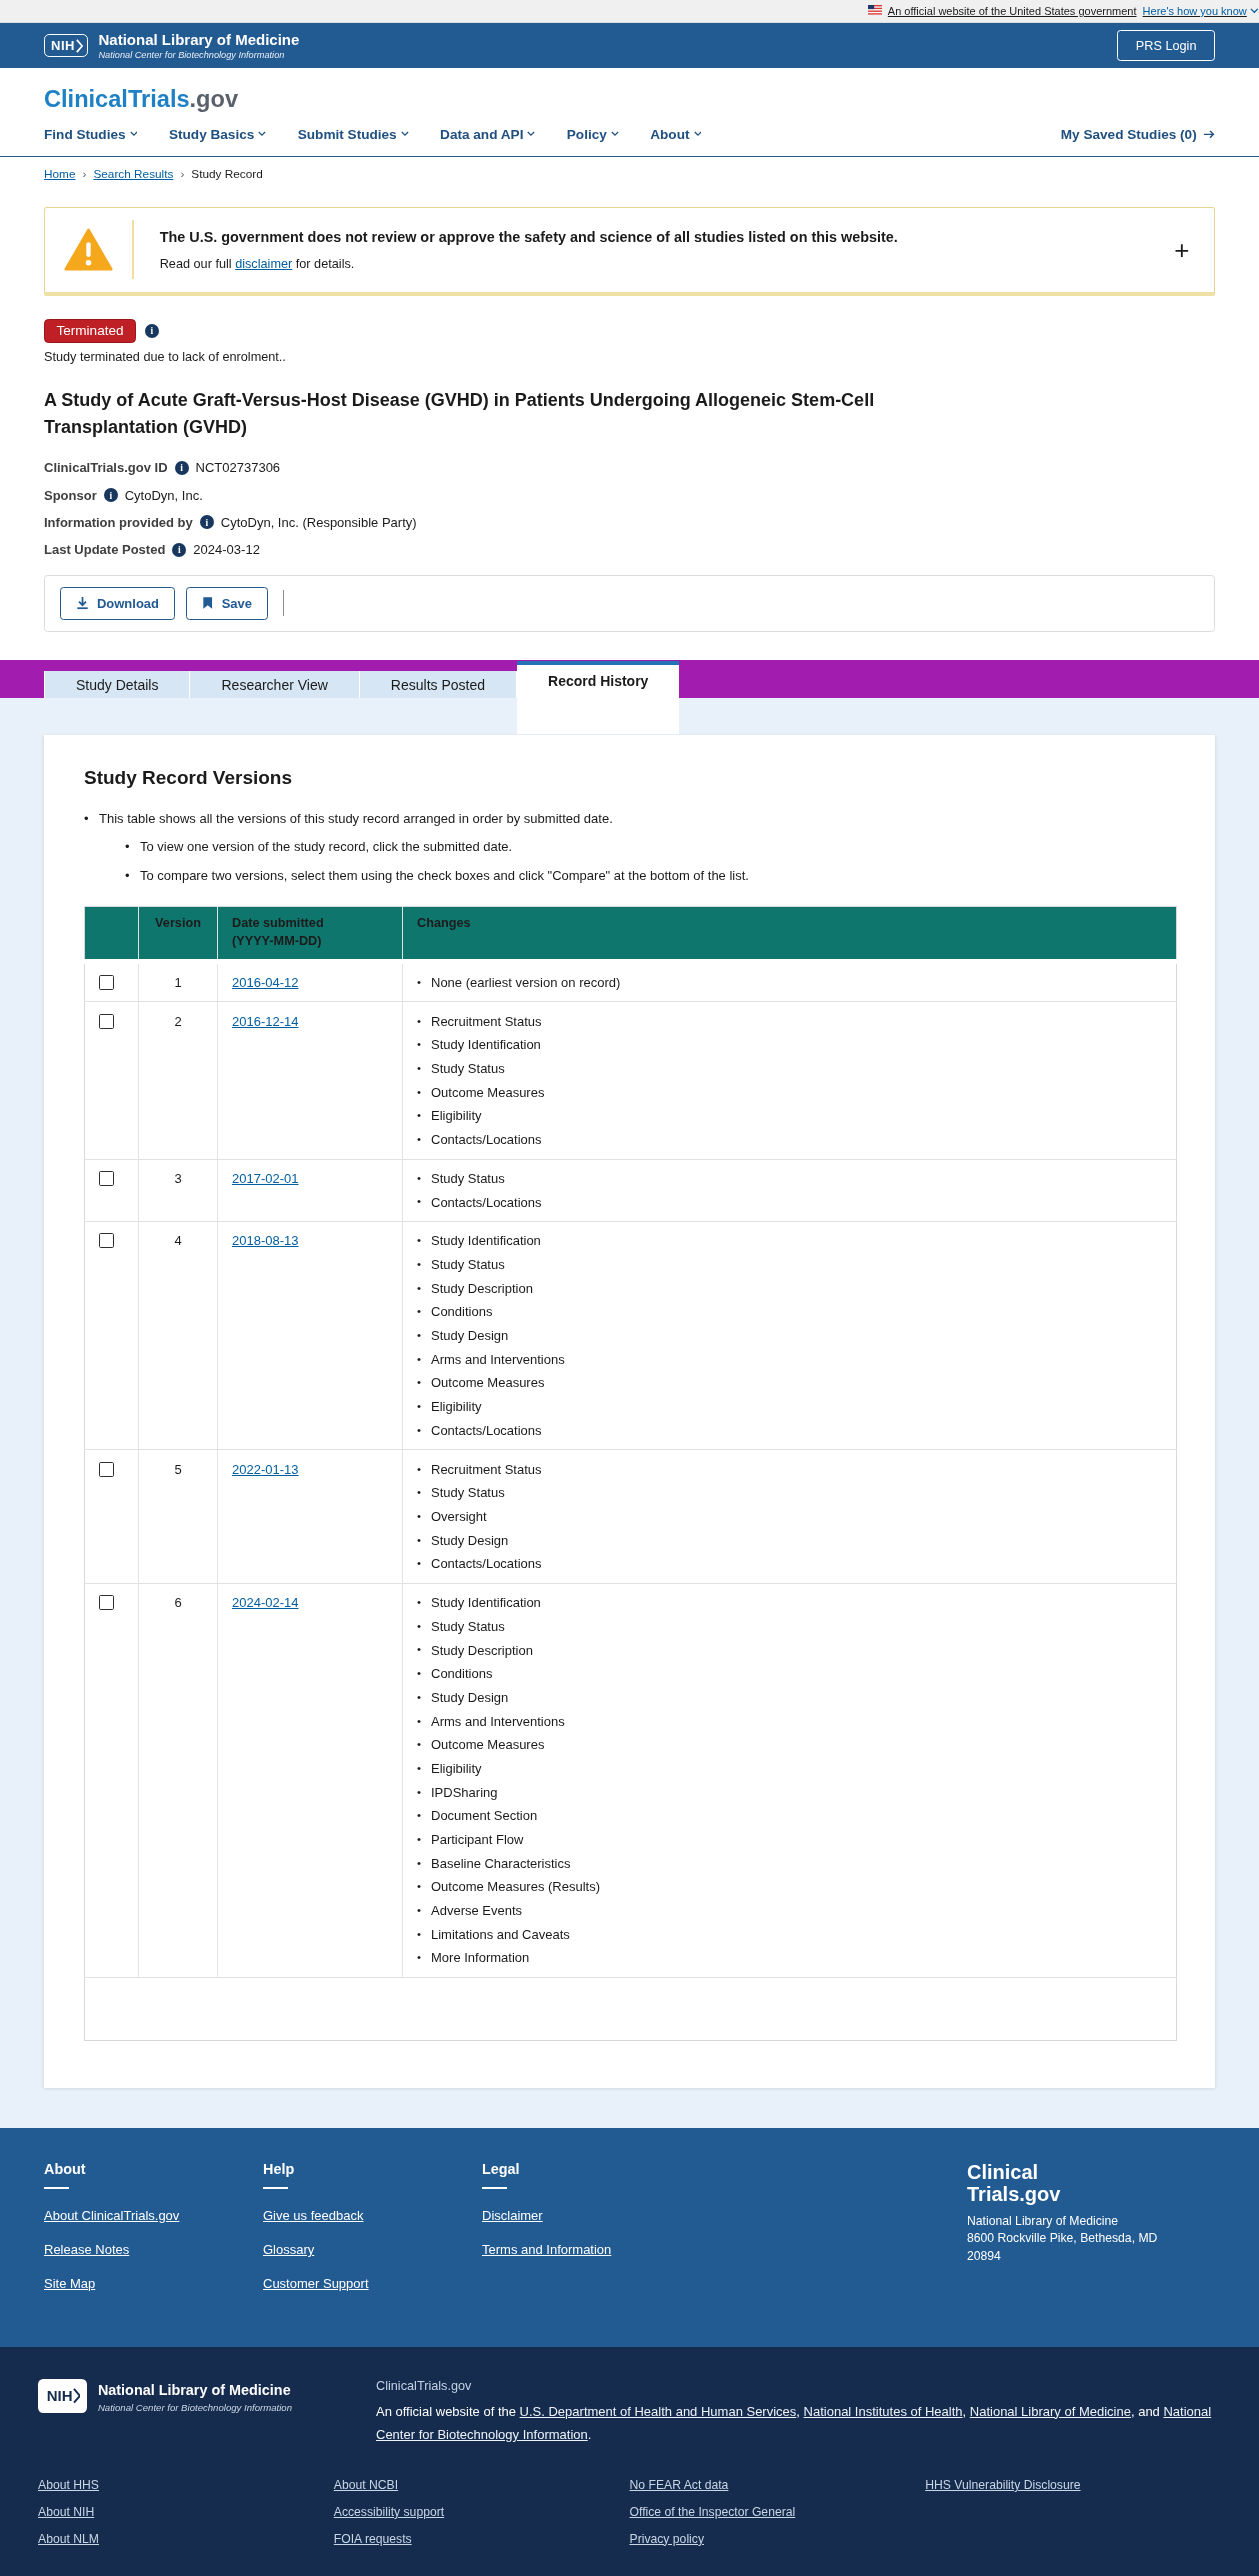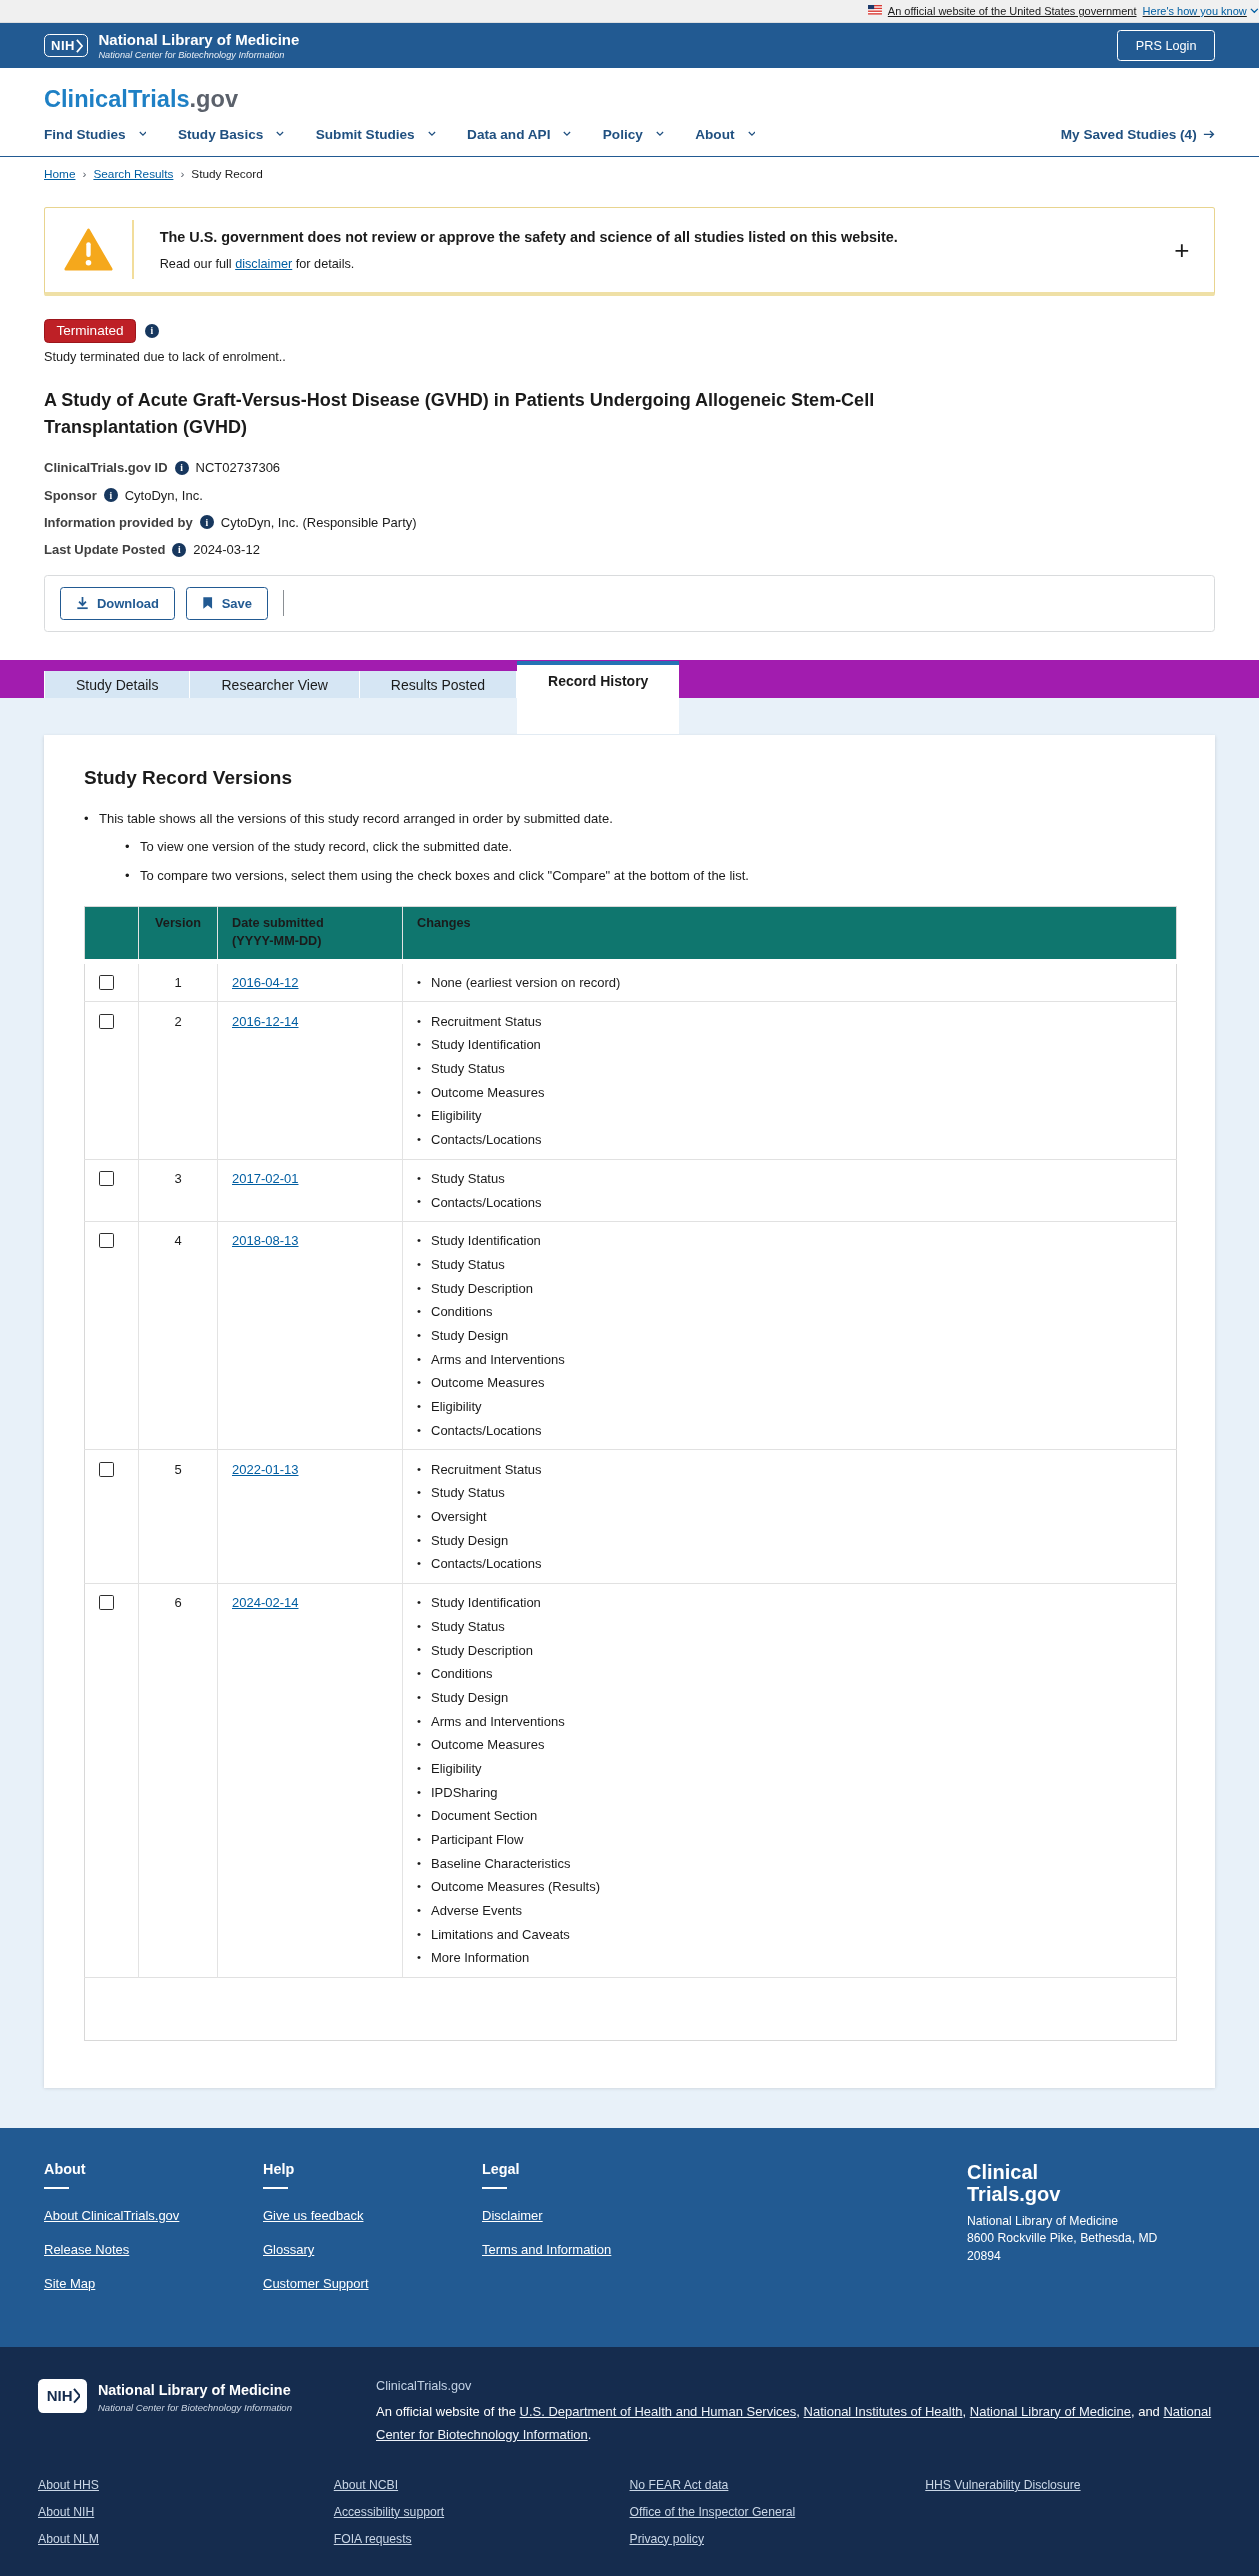--- a/index.html
+++ b/index.html
@@ -17,21 +17,21 @@
   .nlm-title { font-size:15px; font-weight:bold; }
   .nlm-sub { font-size:9.2px; font-style:italic; color:#e8eef5; }
   .prs-btn { margin-left:auto; background:transparent; border:0.9px solid #fff; color:#fff; font-size:12.7px; padding:7.9px 17.5px; border-radius:3.5px; font-family:inherit; cursor:pointer; }
 
   
   .site-header { padding:17.5px 44px 0; }
   .brand { font-size:23.6px; font-weight:bold; }
   .brand .b1 { color:#1E80C5; }
   .brand .b2 { color:#5b616b; font-weight:bold; }
   .main-nav { display:flex; align-items:center; gap:31.5px; margin-top:14px; padding-bottom:14px; font-size:13.6px; color:#205080; }
-  .nav-item { display:inline-flex; align-items:center; gap:13px; color:#205080; font-weight:bold; cursor:pointer; }
+  .nav-item { display:inline-flex; align-items:center; gap:4px; color:#205080; font-weight:bold; cursor:pointer; }
   .saved { margin-left:auto; display:inline-flex; align-items:center; gap:6.1px; color:#205080; font-weight:bold; cursor:pointer; }
   .nav-rule { border-bottom:1.7px solid #225A92; }
 
   
   .breadcrumb { padding:10.5px 44px 5.2px; font-size:11.8px; display:flex; align-items:center; gap:7px; }
   .breadcrumb a { color:#005ea2; text-decoration:underline; }
   .crumb-sep { color:#5b616b; }
 
   
   .warning { margin:21px 44px 0; border:0.9px solid #e8d48f; border-bottom:4.4px solid #efe0a6; border-radius:2.6px; display:flex; align-items:stretch; background:#fff; }
@@ -184,21 +184,21 @@
           <path d="M1 1 L5 5 L9 1" stroke="#205080" stroke-width="1.6" fill="none"></path>
         </svg>
       </span>
     <span class="nav-item">
         <span>About</span>
         <svg width="7.9" height="5.2" viewBox="0 0 10 6">
           <path d="M1 1 L5 5 L9 1" stroke="#205080" stroke-width="1.6" fill="none"></path>
         </svg>
       </span>
     <span class="saved">
-        <span>My Saved Studies (4)</span>
+        <span>My Saved Studies (0)</span>
         <svg width="12.2" height="8.7" viewBox="0 0 14 10">
           <path d="M1 5 H12 M8 1 L12 5 L8 9" stroke="#205080" stroke-width="1.6" fill="none"></path>
         </svg>
       </span>
   </div>
 </div>
 <div class="nav-rule"></div>
 
 <div class="breadcrumb">
   <a>Home</a>

